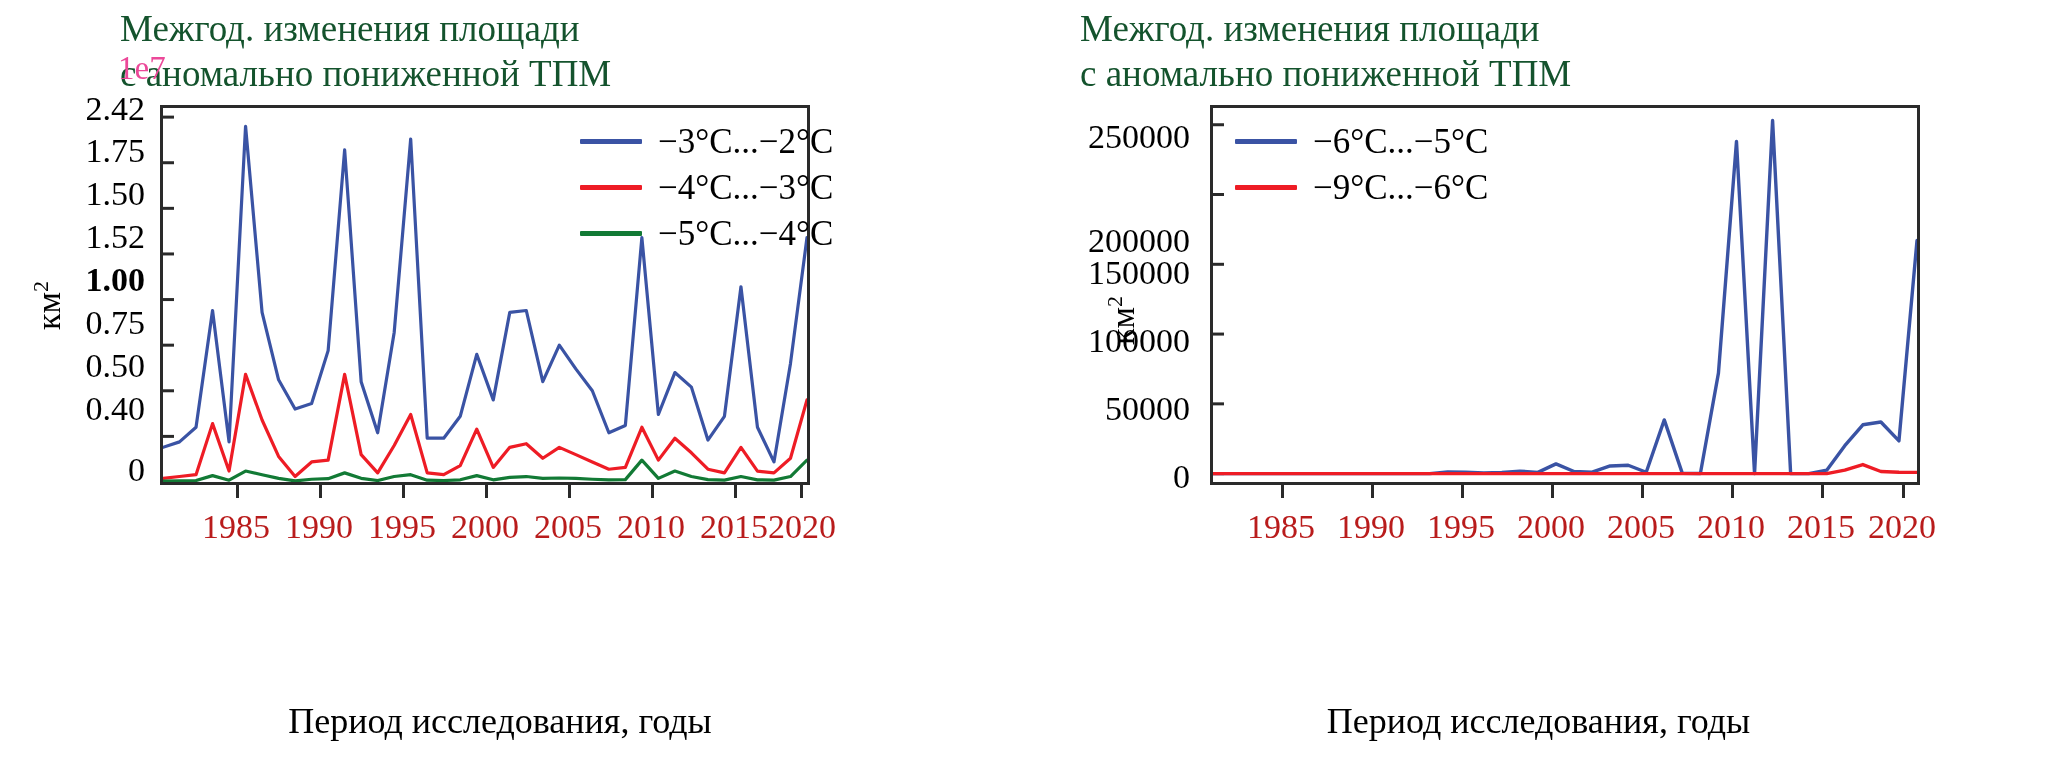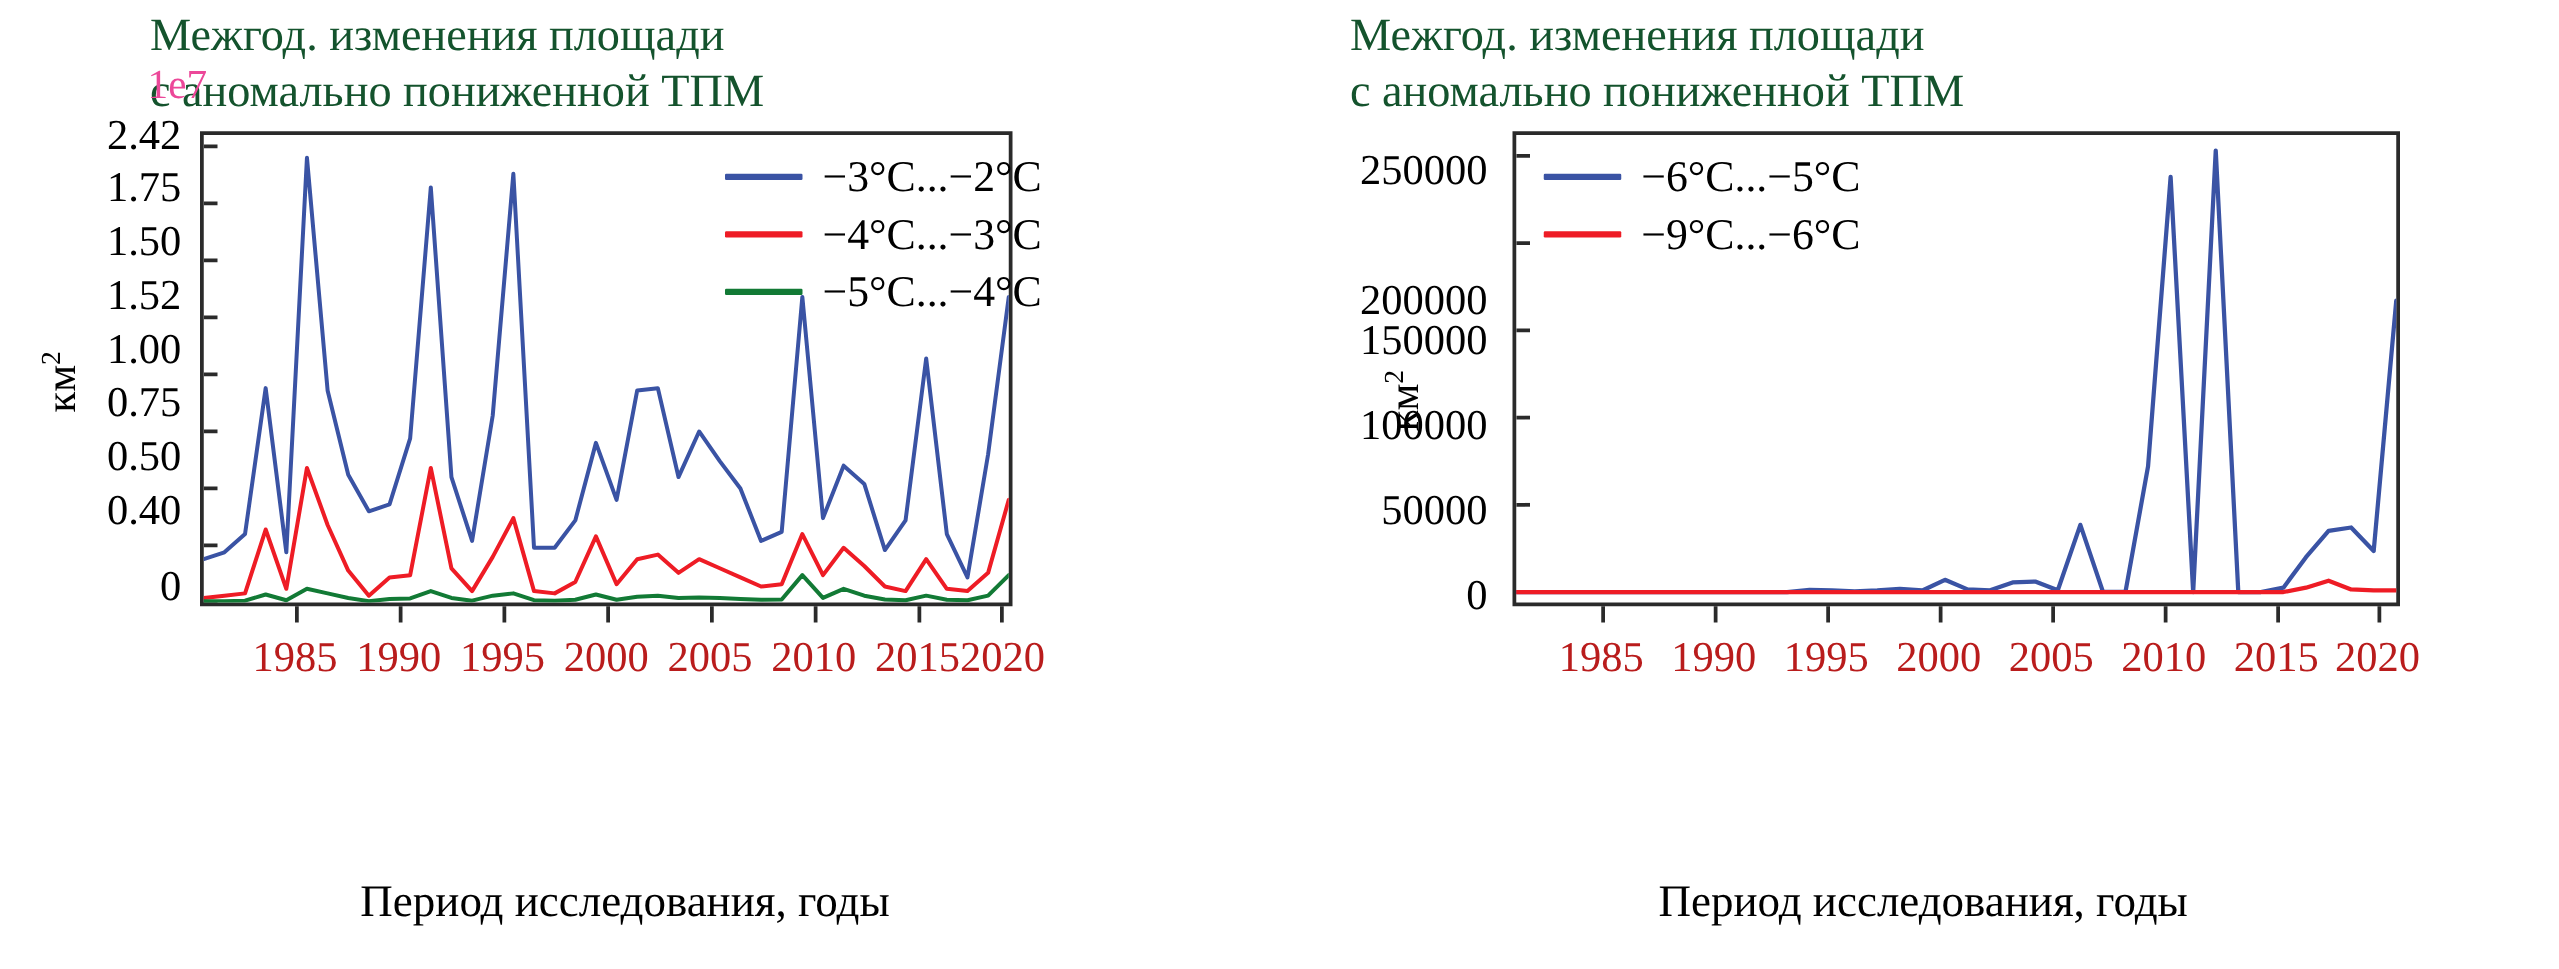--- a/index.html
+++ b/index.html
@@ -75,21 +75,21 @@
 с аномально пониженной ТПМ</div>
 
     <div class="offset-label">1e7</div>
 
     <div class="ylabel"><span>км</span><sup>2</sup></div>
 
     <div class="ytick" style="left:20px;width:125px;top:92px;">2.42</div>
     <div class="ytick" style="left:20px;width:125px;top:134px;">1.75</div>
     <div class="ytick" style="left:20px;width:125px;top:177px;">1.50</div>
     <div class="ytick" style="left:20px;width:125px;top:220px;">1.52</div>
-    <div class="ytick" style="left:20px;width:125px;top:263px;">1.00</div>
+    <div class="ytick" style="left:20px;width:125px;top:263px;font-weight:bold;">1.00</div>
     <div class="ytick" style="left:20px;width:125px;top:306px;">0.75</div>
     <div class="ytick" style="left:20px;width:125px;top:349px;">0.50</div>
     <div class="ytick" style="left:20px;width:125px;top:392px;">0.40</div>
     <div class="ytick" style="left:20px;width:125px;top:453px;">0</div>
 
     <div class="plotbox">
       <svg id="svg-left" width="644" height="374" viewBox="0 0 644 374">
           <line x1="0" x2="11" y1="374" y2="374" stroke="#2a2a2a" stroke-width="3"></line>
           <line x1="0" x2="11" y1="328.390243902439" y2="328.390243902439" stroke="#2a2a2a" stroke-width="3"></line>
           <line x1="0" x2="11" y1="282.780487804878" y2="282.780487804878" stroke="#2a2a2a" stroke-width="3"></line>

